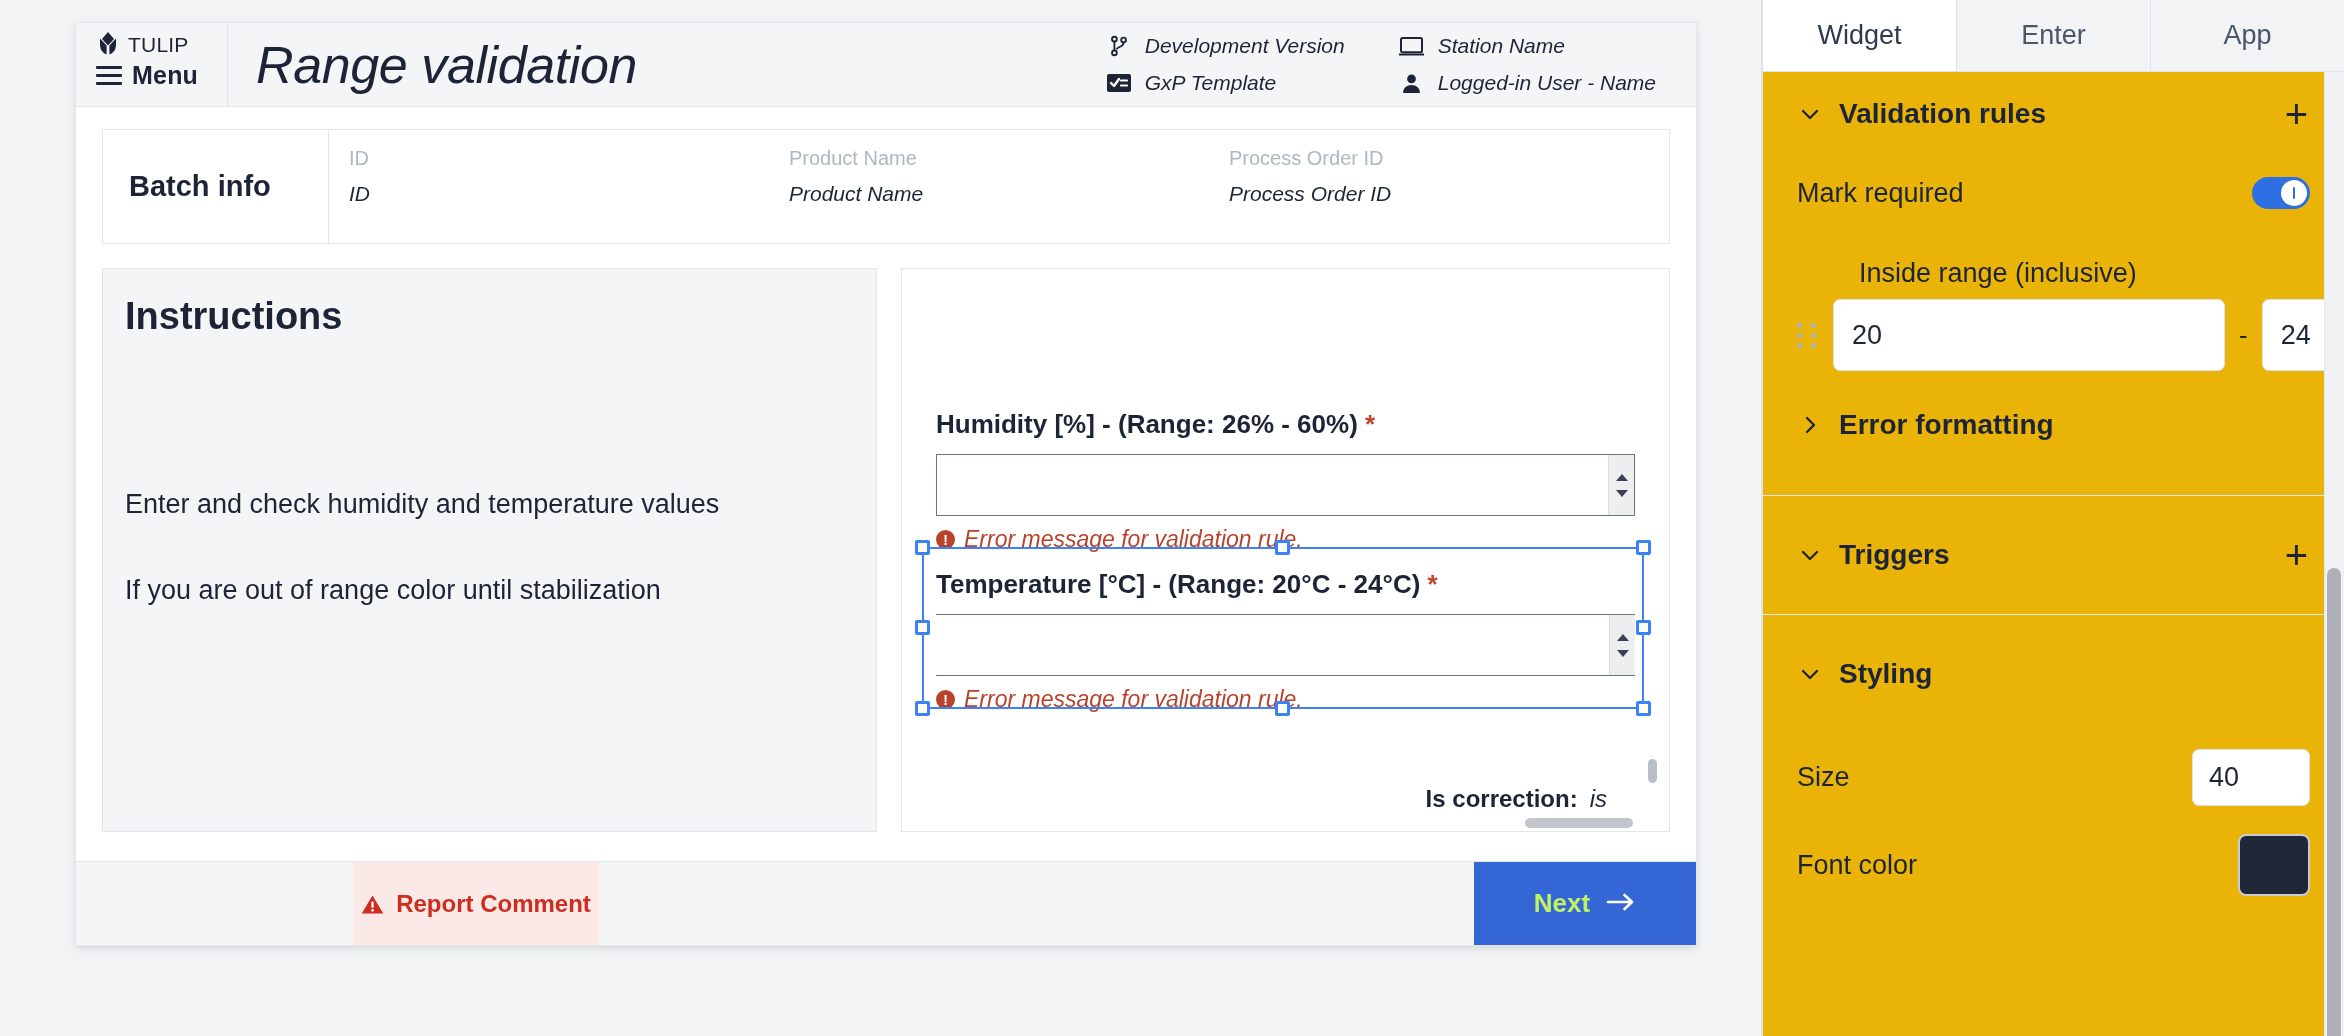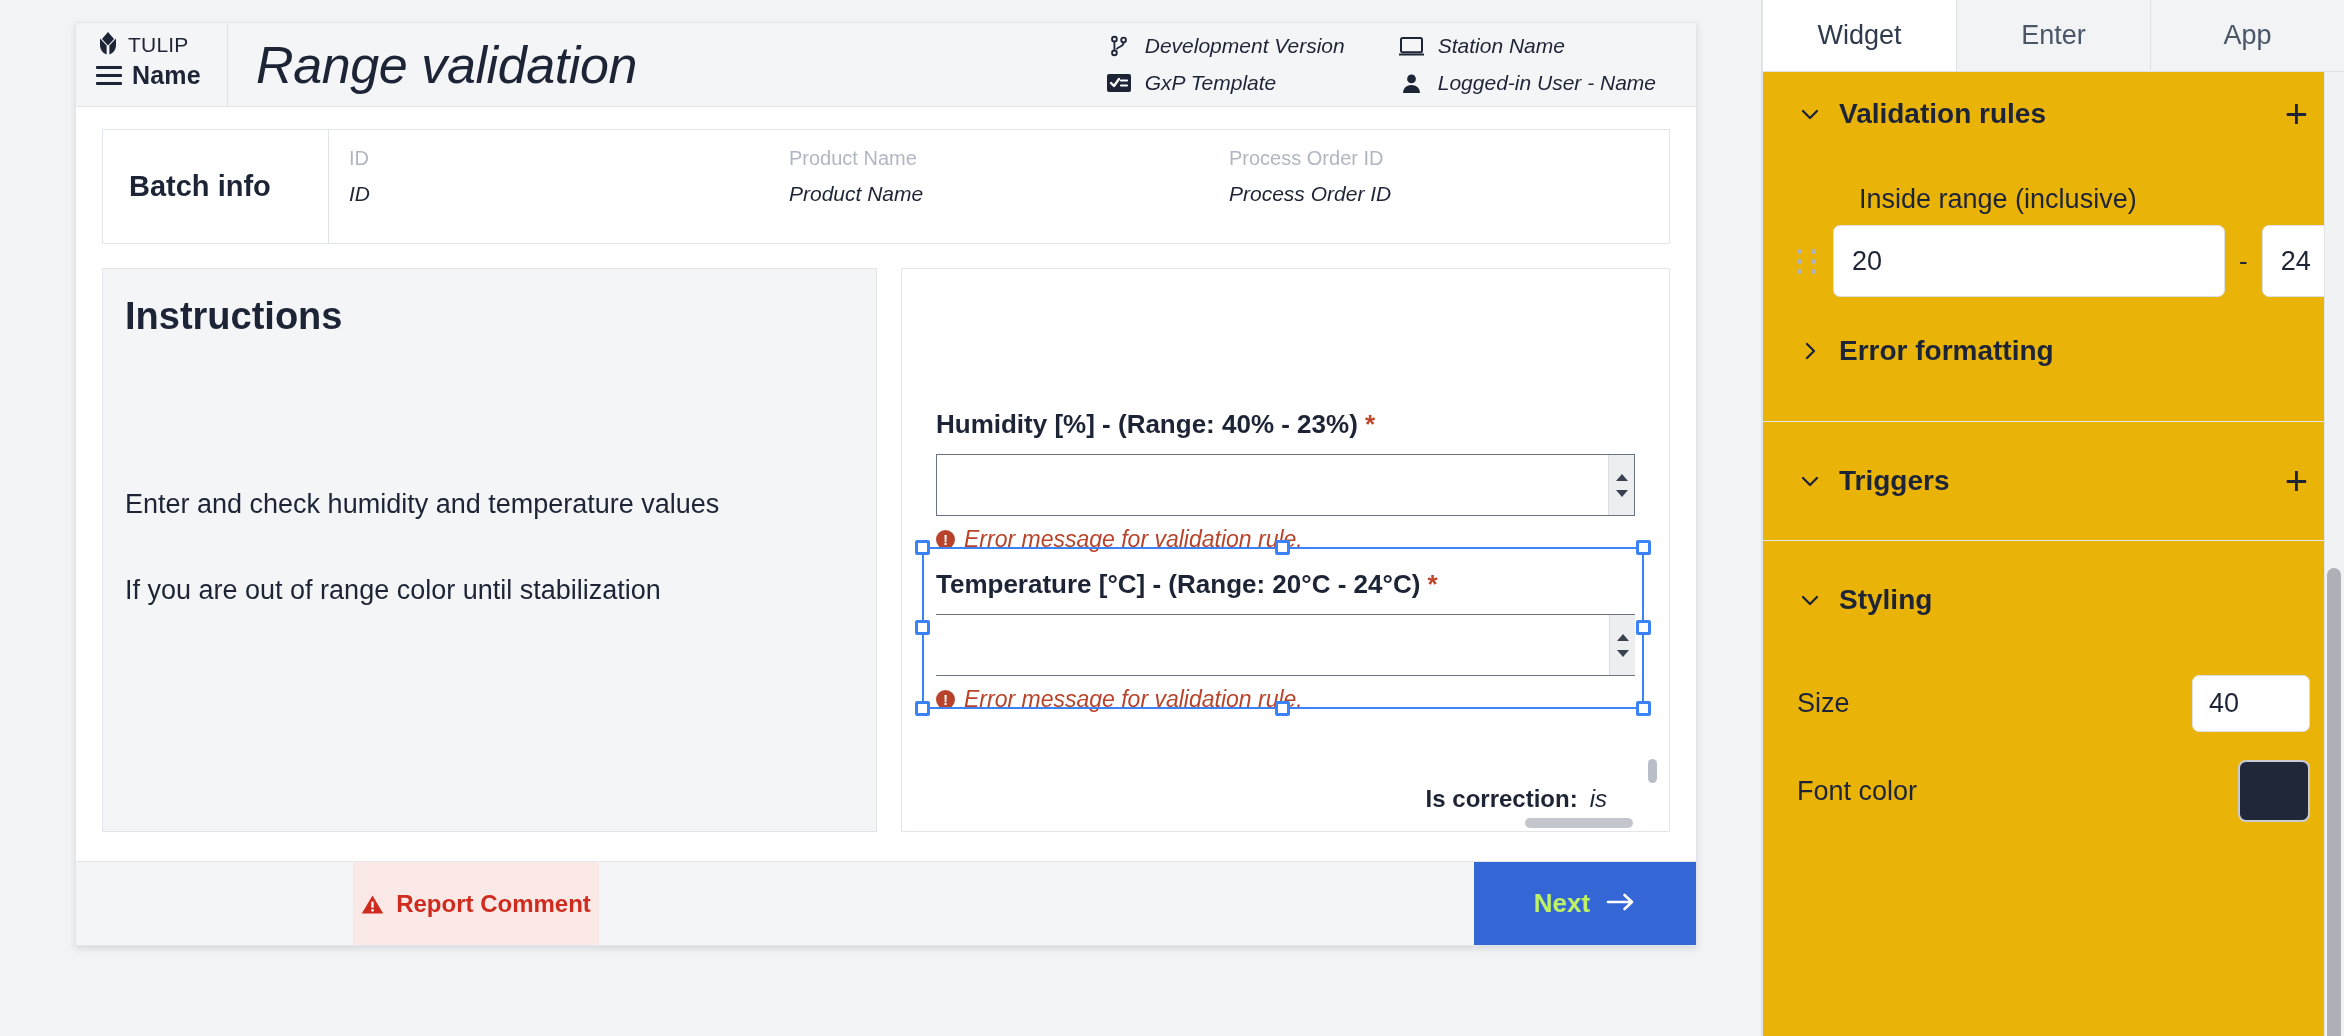--- a/index.html
+++ b/index.html
@@ -361,21 +361,21 @@
               </svg>
             </span>
             <span>TULIP</span>
           </div>
           <div class="brand-row menu">
             <span class="hamburger">
                 <i></i>
                 <i></i>
                 <i></i>
               </span>
-            <span>Name</span>
+            <span>Menu</span>
           </div>
         </div>
 
         <div class="app-title">Range validation</div>
 
         <div class="meta">
           <div class="meta-col">
             <div class="meta-item">
               <span class="meta-ico">
                 <svg viewBox="0 0 24 24" width="22" height="22">
@@ -449,21 +449,21 @@
               <div class="ins-p">Enter and check humidity and temperature values</div>
               <div class="ins-p">If you are out of range color until stabilization</div>
             </div>
           </div>
 
           <div class="panel-form">
             <div class="form-spacer"></div>
 
             <div>
               <div class="field-label">
-                <span>Humidity [%] - (Range: 40% - 23%)</span>
+                <span>Humidity [%] - (Range: 26% - 60%)</span>
                 <span class="req">*</span>
               </div>
               <div class="num-input">
                 <input type="text" value="" style="">
                 <div class="spinner">
                   <span class="spin-up"></span>
                   <span class="spin-dn"></span>
                 </div>
               </div>
               <div class="err">
@@ -552,20 +552,26 @@
         <div class="sec-head">
           <span class="chev">
             <svg viewBox="0 0 24 24" width="24" height="24">
                 <path d="M5 9 L12 16 L19 9" fill="none" stroke="#1d2436" stroke-width="2.3" stroke-linecap="round" stroke-linejoin="round"></path>
               </svg>
           </span>
           <span>Validation rules</span>
           <span class="plus">+</span>
         </div>
 
+        <div class="row-toggle">
+          <span class="row-label">Mark required</span>
+          <span class="toggle">
+            <span class="toggle-knob"></span>
+          </span>
+        </div>
 
         <div class="rule-title">Inside range (inclusive)</div>
         <div class="rule-row">
           <span class="grip">
               <i></i>
               <i></i>
               <i></i>
               <i></i>
               <i></i>
               <i></i>

